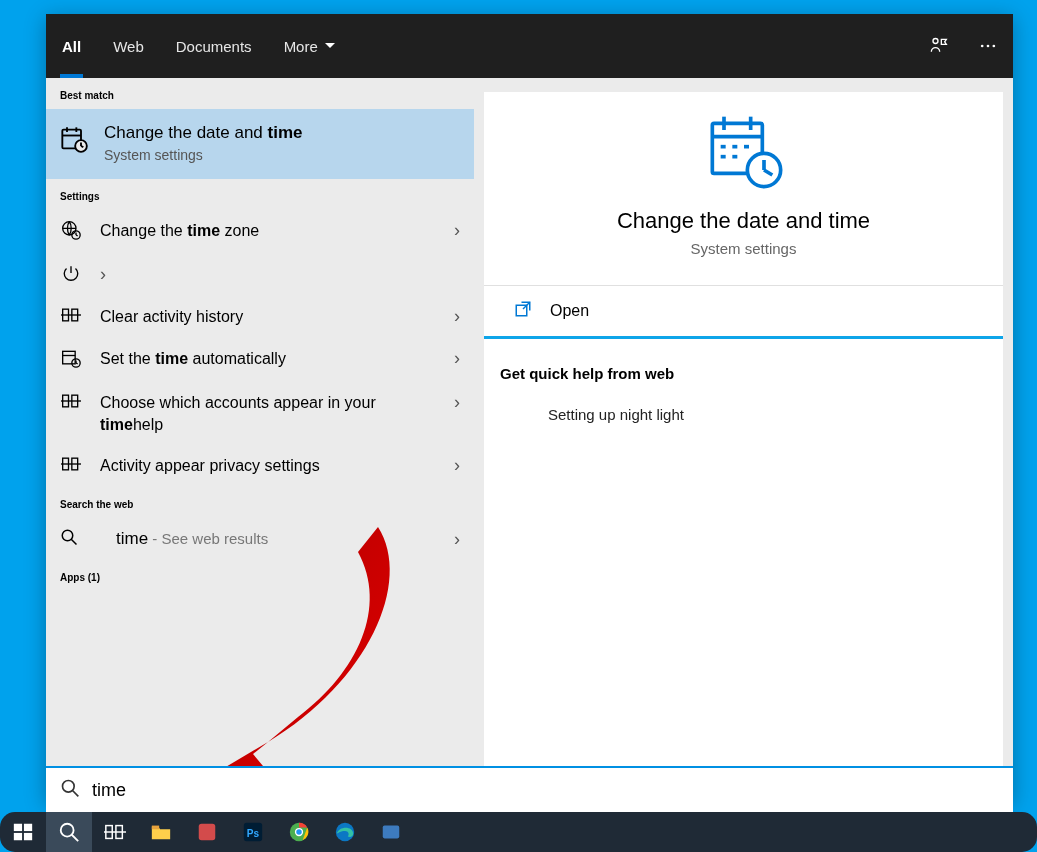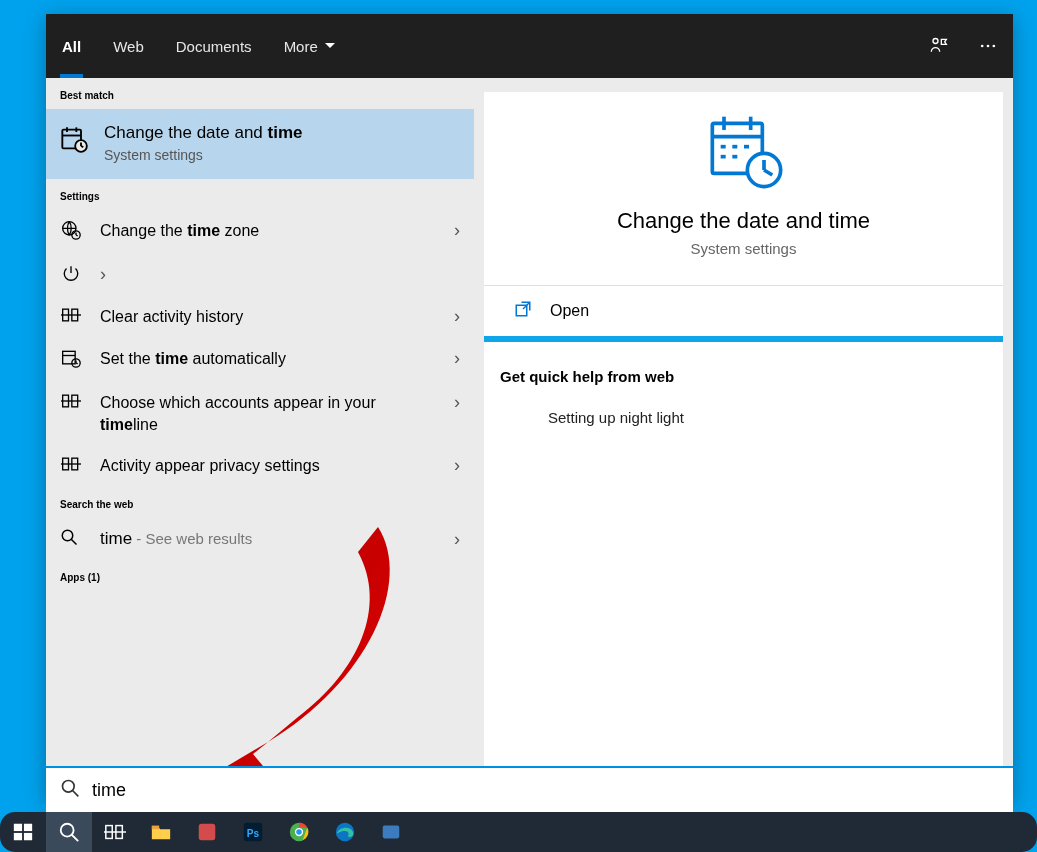--- a/index.html
+++ b/index.html
@@ -39,35 +39,35 @@
   .bm-title { font-size:17px; color:#000; }
   .bm-sub { font-size:14px; color:#555; margin-top:4px; }
 
   .setting-row {
     display:flex; align-items:flex-start; padding:10px 14px; gap:18px; cursor:pointer; font-size:16px; color:#000;
   }
   .setting-row .icon { width:22px; flex-shrink:0; color:#000; text-align:center; }
   .setting-row .label { flex:1; line-height:1.35; }
   .setting-row .chev { color:#555; font-size:18px; }
 
-  .web-row { display:flex; align-items:center; padding:10px 14px; gap:18px; cursor:pointer; }
+  .web-row { display:flex; align-items:center; padding:10px 14px; gap:34px; cursor:pointer; }
   .web-row .icon { width:22px; color:#000; }
   .web-row .label { flex:1; font-size:17px; color:#000; }
   .web-row .sub { color:#777; font-size:15px; }
   .web-row .chev { color:#555; font-size:18px; }
 
   
   .right-card {
     background:#fff; margin:0 10px 10px; height:calc(100% - 0px); padding:0;
   }
   .right-head { padding:18px 0 28px; text-align:center; border-bottom:1px solid #e0e0e0; }
   .right-icon { display:flex; justify-content:center; margin-bottom:18px; }
   .right-title { font-size:22px; color:#000; }
   .right-sub { font-size:15px; color:#666; margin-top:6px; }
-  .open-row { display:flex; align-items:center; padding:14px 30px; gap:18px; border-bottom:6px solid #0ea5e9; cursor:pointer; }
+  .open-row { display:flex; align-items:center; padding:14px 30px; gap:18px; border-bottom:3px solid #0ea5e9; cursor:pointer; }
   .open-row .icn { color:#0078d4; }
   .open-row .lbl { font-size:16px; color:#000; }
   .help-head { font-weight:600; font-size:15px; padding:26px 16px 16px; }
   .help-link { font-size:15px; padding:8px 30px; color:#222; cursor:pointer;margin-left:34px; }
 
   
   .searchbar {
     position:absolute; left:46px; top:766px; width:967px; height:46px; background:#fff;
     display:flex; align-items:center; padding:0 14px; gap:12px; border-top:2px solid #0090e3;
   }
@@ -209,21 +209,21 @@
 
       <div class="setting-row">
         <div class="icon">
           <svg width="20" height="18" viewBox="0 0 24 20" fill="none" stroke="#000" stroke-width="1.6">
             <rect x="2" y="3" width="7" height="14"></rect>
               <rect x="13" y="3" width="7" height="14"></rect>
             <line x1="0" y1="10" x2="24" y2="10"></line>
           </svg>
         </div>
         <div class="label">
-          <span>Choose which accounts appear in your </span><b>time</b><span>line</span>
+          <span>Choose which accounts appear in your </span><b>time</b><span>help</span>
         </div>
         <div class="chev">›</div>
       </div>
 
       <div class="setting-row">
         <div class="icon">
           <svg width="20" height="18" viewBox="0 0 24 20" fill="none" stroke="#000" stroke-width="1.6">
             <rect x="2" y="3" width="7" height="14"></rect>
               <rect x="13" y="3" width="7" height="14"></rect>
             <line x1="0" y1="10" x2="24" y2="10"></line>

